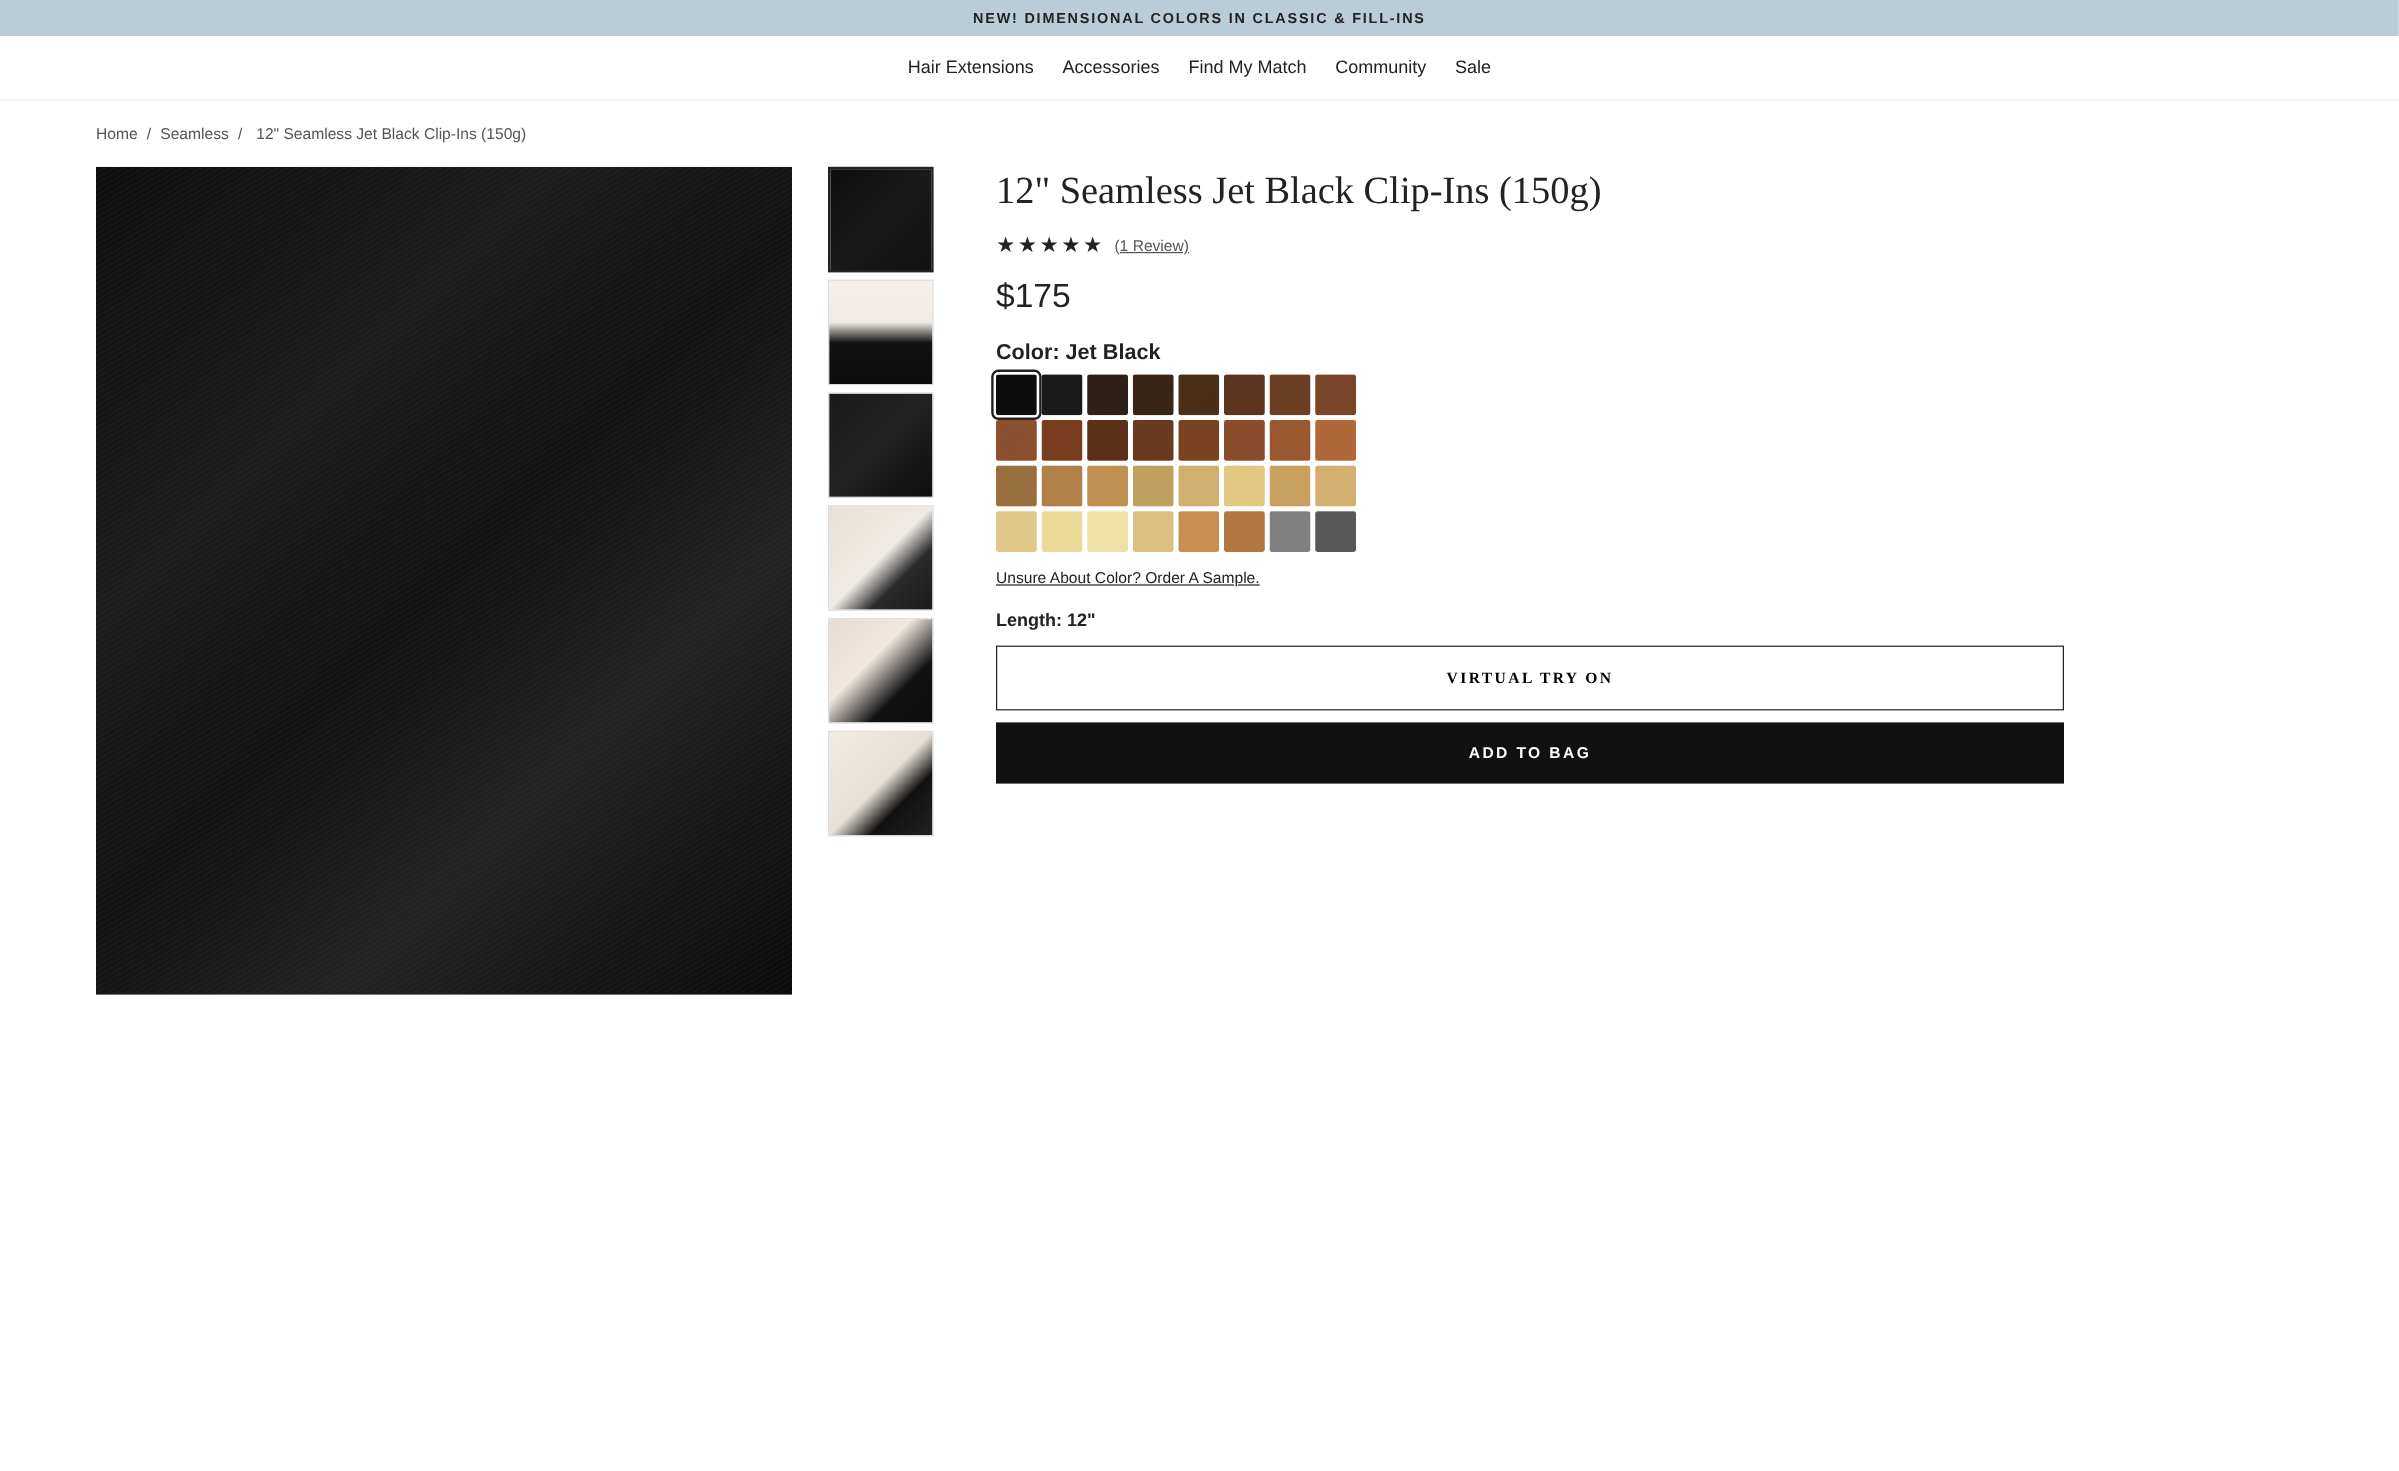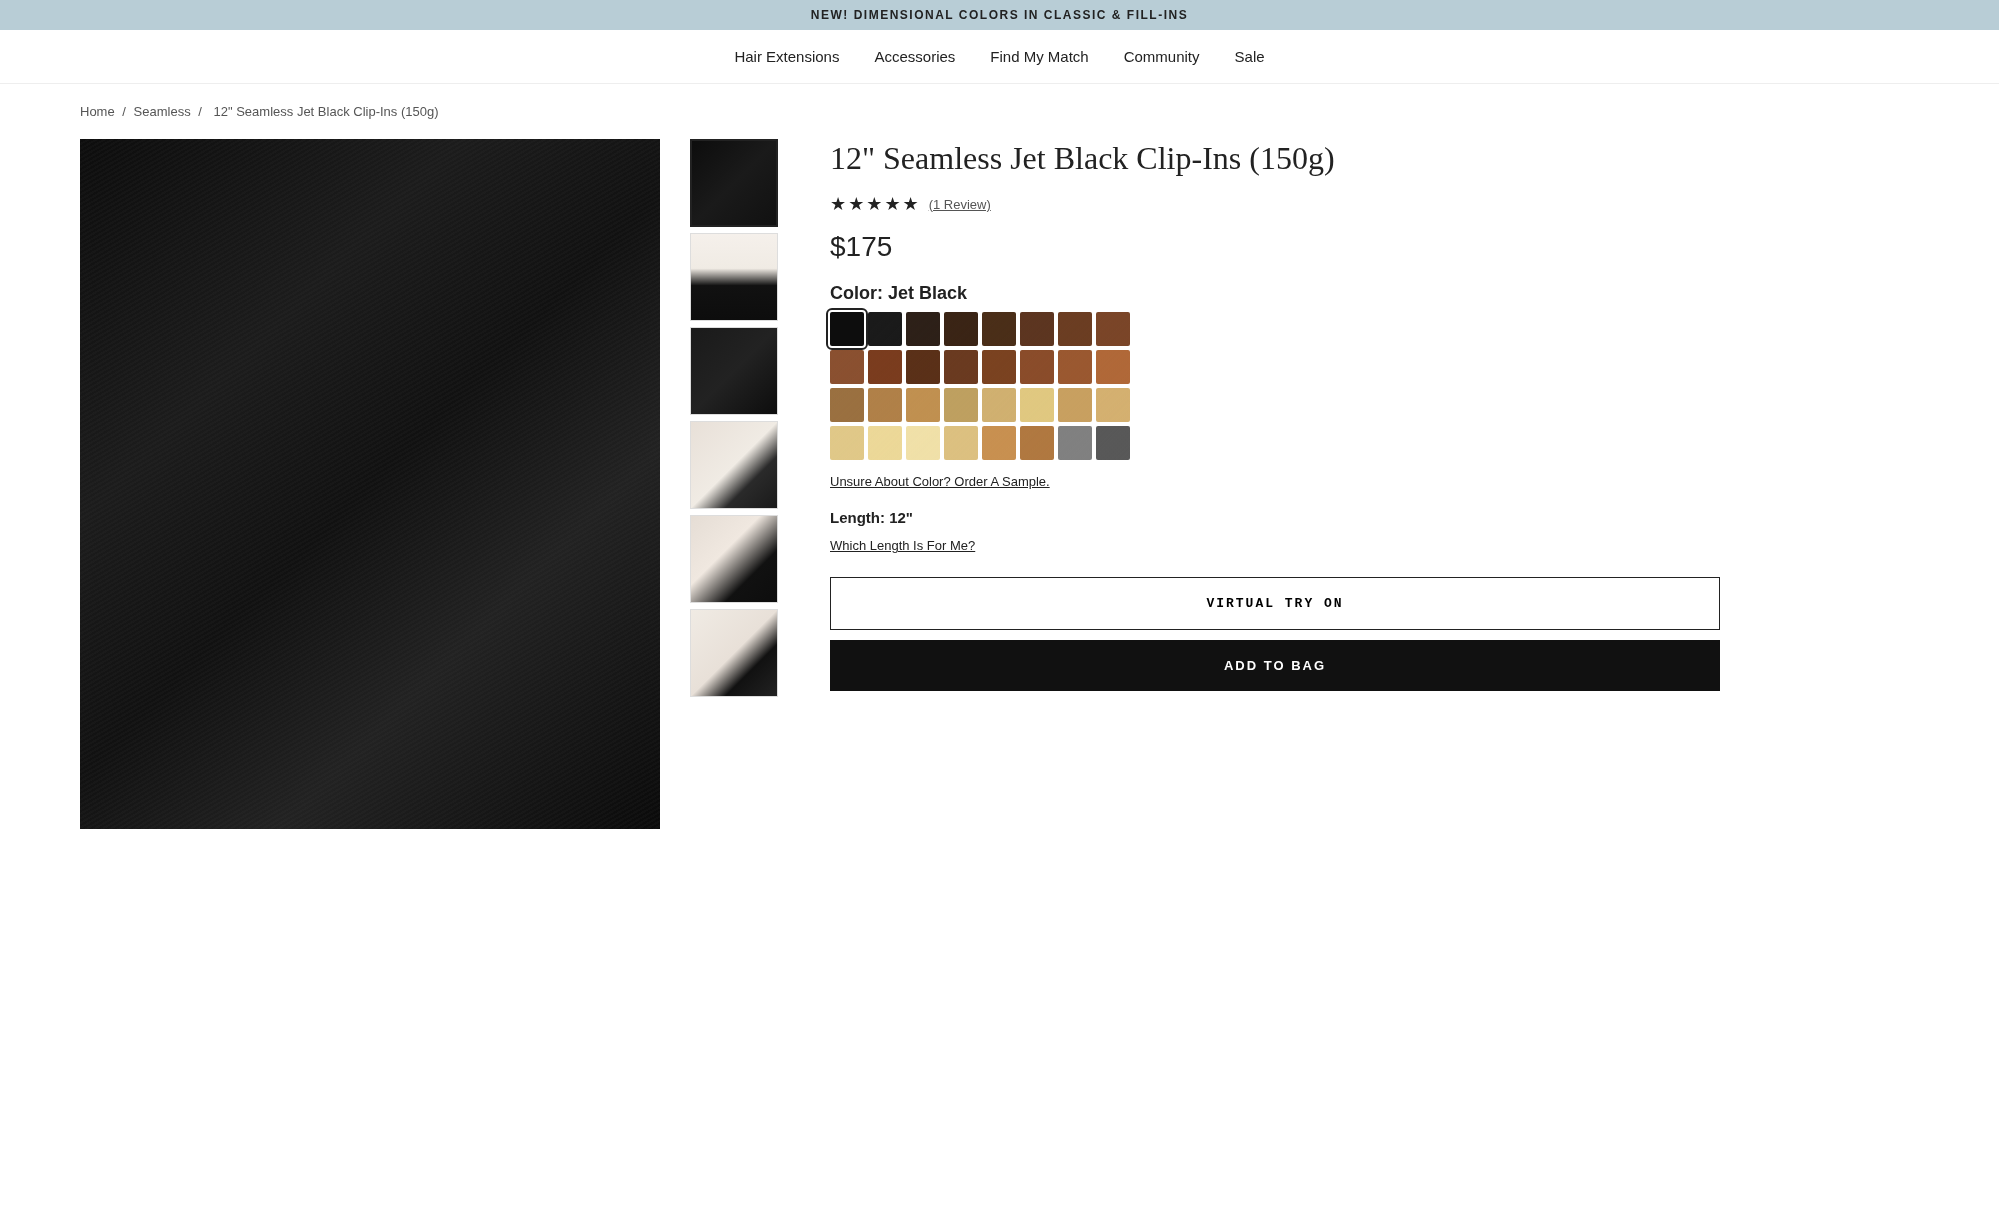--- a/index.html
+++ b/index.html
@@ -18,21 +18,21 @@
       color: #222;
       text-underline-offset: 2px;
     }
 
     
     .nav {
       display: flex;
       justify-content: center;
       align-items: center;
       padding: 18px 40px;
-      gap: 35px;
+      gap: 24px;
       border-bottom: 1px solid #eee;
     }
     .nav-item {
       font-size: 15px;
       color: #222;
       text-decoration: none;
       cursor: pointer;
     }
 
     
@@ -217,21 +217,21 @@
     .btn-virtual-try {
       width: 100%;
       padding: 18px;
       border: 1.5px solid #222;
       background: #fff;
       font-size: 13px;
       font-weight: 700;
       letter-spacing: 2px;
       cursor: pointer;
       margin-bottom: 10px;
-      font-family: Liberation Mono, monospace;
+      font-family: Liberation Serif, serif;
     }
     .btn-add-to-bag {
       width: 100%;
       padding: 18px;
       border: none;
       background: #111;
       color: #fff;
       font-size: 13px;
       font-weight: 700;
       letter-spacing: 2px;
@@ -323,18 +323,17 @@
         <div class="swatch" style="background: linear-gradient(135deg, rgb(176, 120, 64) 0%, rgba(176, 120, 64, 0.8) 100%) rgb(176, 120, 64);"></div>
         <div class="swatch" style="background: linear-gradient(135deg, rgb(128, 128, 128) 0%, rgba(128, 128, 128, 0.8) 100%) rgb(128, 128, 128);"></div>
         <div class="swatch" style="background: linear-gradient(135deg, rgb(88, 88, 88) 0%, rgba(88, 88, 88, 0.8) 100%) rgb(88, 88, 88);"></div>
       </div>
 
     <a class="unsure-link">Unsure About Color? Order A Sample.</a>
 
     <div class="length-label">Length: 12"</div>
 
 
-    <a class="which-length-link">Which Length Is For Me?</a>
 
     <button class="btn-virtual-try">VIRTUAL TRY ON</button>
     <button class="btn-add-to-bag">ADD TO BAG</button>
   </div>
 </div>
 
 </body></html>

